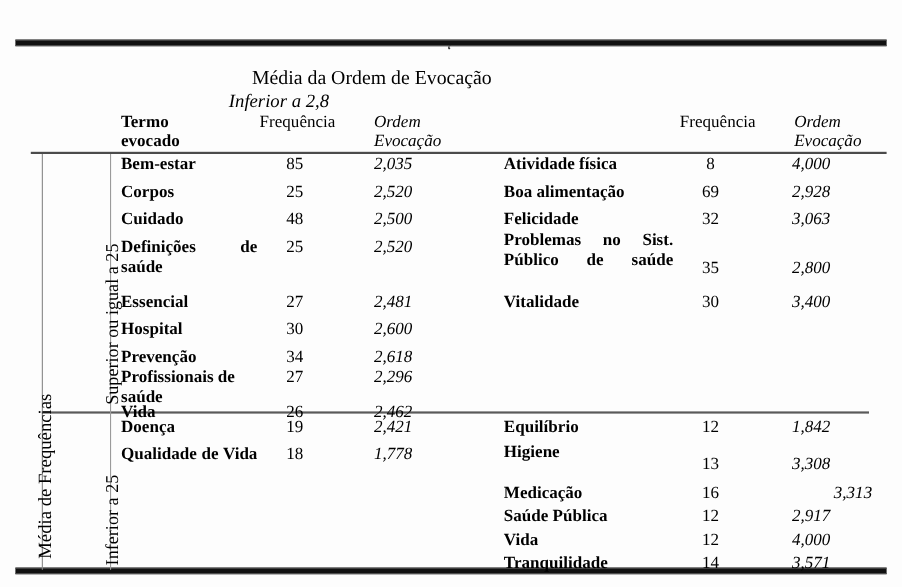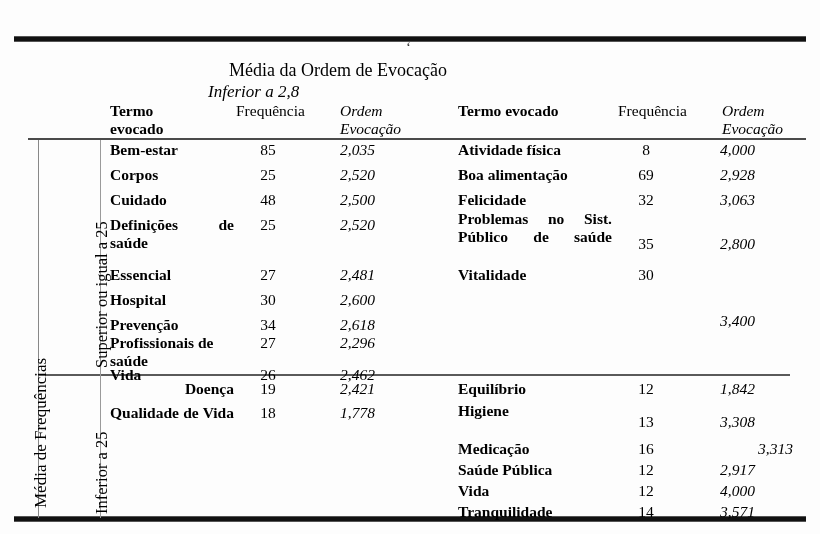--- a/index.html
+++ b/index.html
@@ -197,21 +197,20 @@
   <div class="colhead bold ch-l-term">
     <div>Termo</div>
     <div>evocado</div>
   </div>
   <div class="colhead ch-l-freq">Frequência</div>
   <div class="colhead ital ch-l-ordem">
     <div>Ordem</div>
     <div>Evocação</div>
   </div>
 
-  <div class="colhead bold ch-r-term">Termo evocado</div>
   <div class="colhead ch-r-freq">Frequência</div>
   <div class="colhead ital ch-r-ordem">
     <div>Ordem</div>
     <div>Evocação</div>
   </div>
 
   <div class="rot rot-media">Média de Frequências</div>
   <div class="rot rot-sup25">Superior ou igual a 25</div>
   <div class="rot rot-inf25">Inferior a 25</div>
 
@@ -236,21 +235,21 @@
       <div class="cell c-ordem" style="top: 291px;">2,600</div>
       <div class="cell c-term" style="top: 316px;">Prevenção</div>
       <div class="cell c-freq" style="top: 316px;">34</div>
       <div class="cell c-ordem" style="top: 316px;">2,618</div>
       <div class="cell c-term" style="top: 334px;">Profissionais de saúde</div>
       <div class="cell c-freq" style="top: 334px;">27</div>
       <div class="cell c-ordem" style="top: 334px;">2,296</div>
       <div class="cell c-term" style="top: 366px;">Vida</div>
       <div class="cell c-freq" style="top: 366px;">26</div>
       <div class="cell c-ordem" style="top: 366px;">2,462</div>
-      <div class="cell c-term" style="top: 380px; text-align: right;">Doença</div>
+      <div class="cell c-term" style="top: 380px;">Doença</div>
       <div class="cell c-freq" style="top: 380px;">19</div>
       <div class="cell c-ordem" style="top: 380px;">2,421</div>
       <div class="cell c-term just" style="top: 404px;">Qualidade  de Vida</div>
       <div class="cell c-freq" style="top: 404px;">18</div>
       <div class="cell c-ordem" style="top: 404px;">1,778</div>
     </div>
   <div class="pane pane-r" id="pane-right">
       <div class="cell c-term" style="top: 141px;">Atividade física</div>
       <div class="cell c-freq" style="top: 141px;">8</div>
       <div class="cell c-ordem" style="top: 141px;">4,000</div>
@@ -258,21 +257,21 @@
       <div class="cell c-freq" style="top: 166px;">69</div>
       <div class="cell c-ordem" style="top: 166px;">2,928</div>
       <div class="cell c-term" style="top: 191px;">Felicidade</div>
       <div class="cell c-freq" style="top: 191px;">32</div>
       <div class="cell c-ordem" style="top: 191px;">3,063</div>
       <div class="cell c-term just" style="top: 210px;">Problemas        no Sist.  Público  de saúde</div>
       <div class="cell c-freq" style="top: 235px;">35</div>
       <div class="cell c-ordem" style="top: 235px;">2,800</div>
       <div class="cell c-term" style="top: 266px;">Vitalidade</div>
       <div class="cell c-freq" style="top: 266px;">30</div>
-      <div class="cell c-ordem" style="top: 266px; margin-top: 46px;">3,400</div>
+      <div class="cell c-ordem" style="top: 266px;">3,400</div>
       <div class="cell c-term" style="top: 380px;">Equilíbrio</div>
       <div class="cell c-freq" style="top: 380px;">12</div>
       <div class="cell c-ordem" style="top: 380px;">1,842</div>
       <div class="cell c-term" style="top: 402px;">Higiene</div>
       <div class="cell c-freq" style="top: 413px;">13</div>
       <div class="cell c-ordem" style="top: 413px;">3,308</div>
       <div class="cell c-term" style="top: 440px;">Medicação</div>
       <div class="cell c-freq" style="top: 440px;">16</div>
       <div class="cell c-ordem" style="top: 440px; margin-left: 38px;">3,313</div>
       <div class="cell c-term" style="top: 461px;">Saúde Pública</div>

